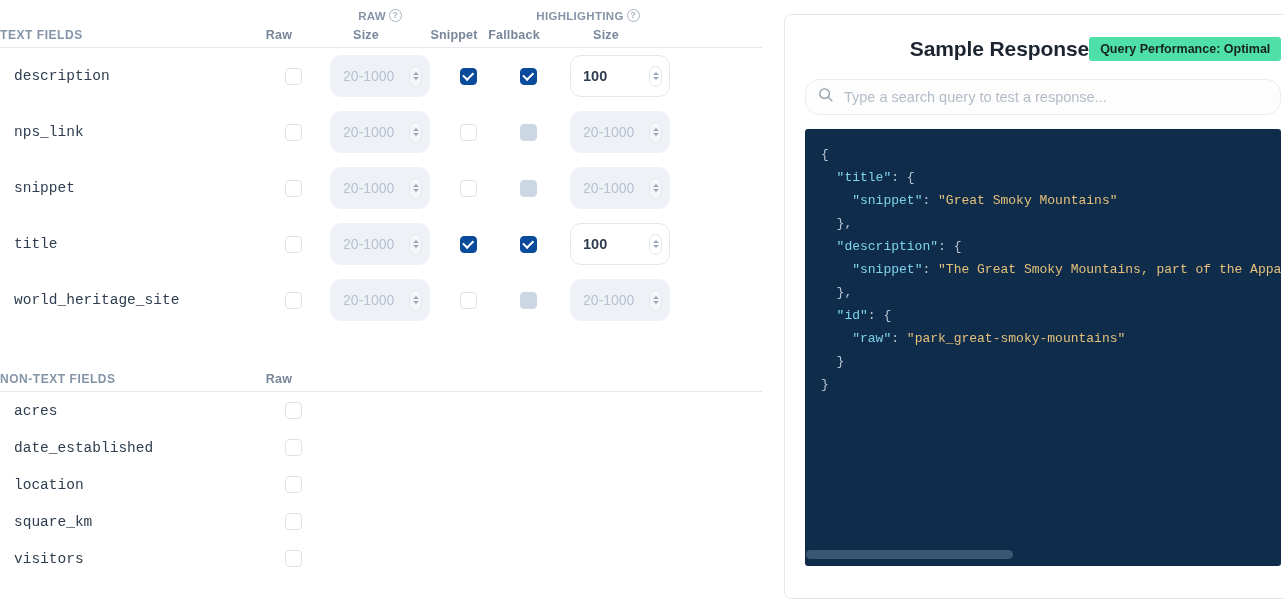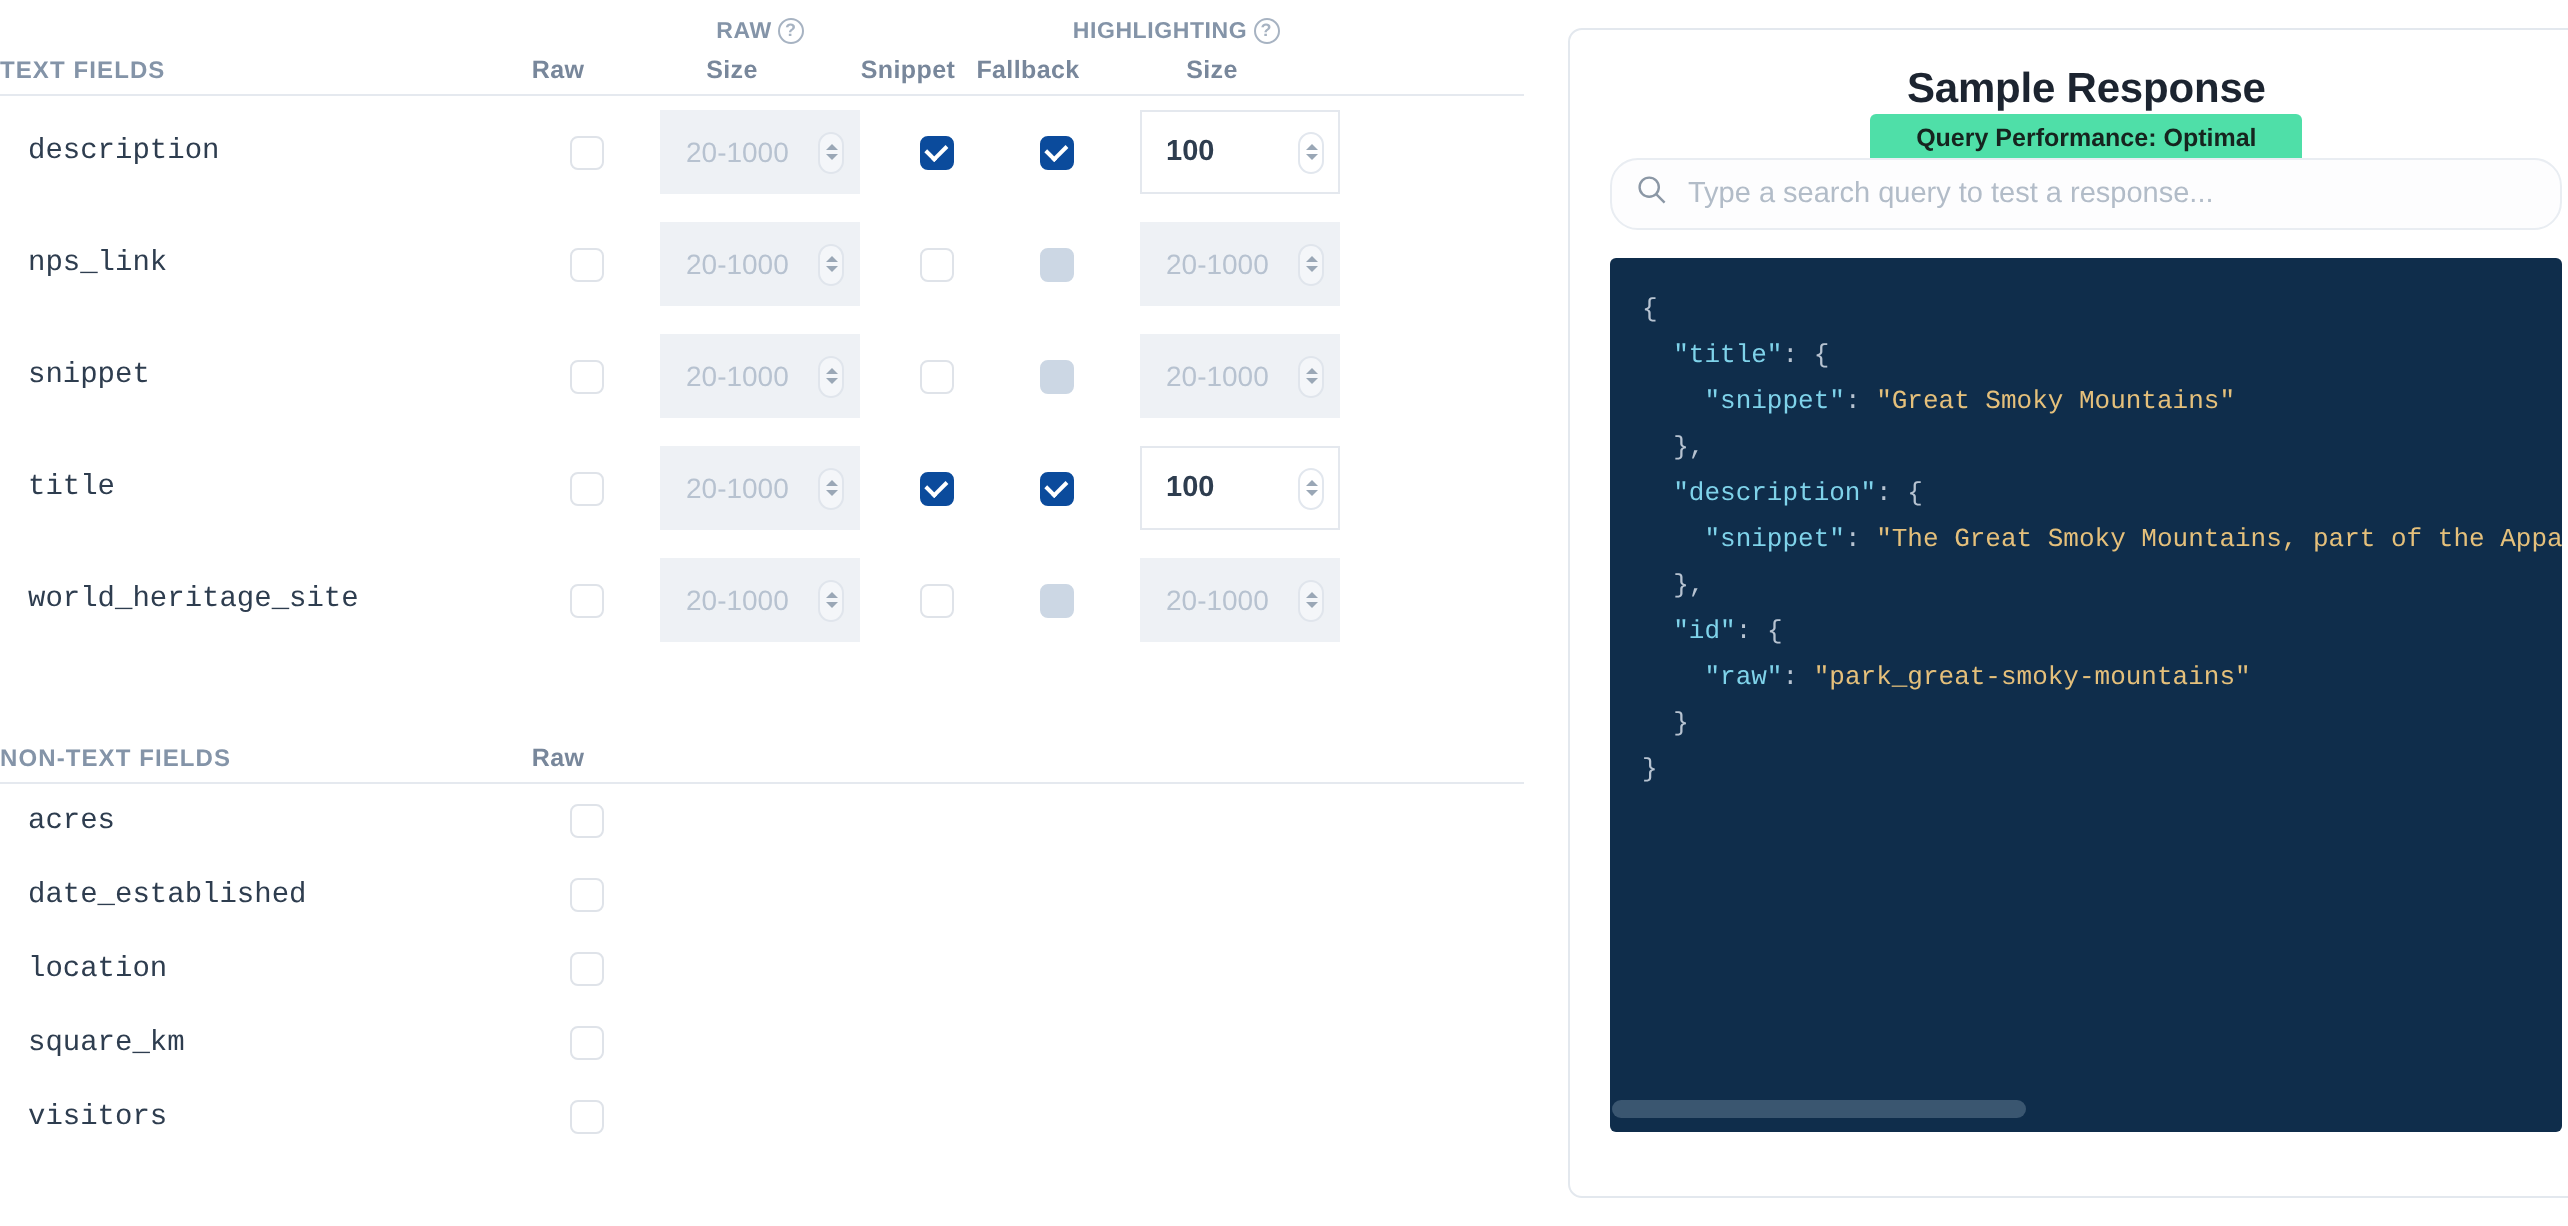--- a/index.html
+++ b/index.html
@@ -125,21 +125,21 @@
   .cb.disabled-filled {
     background: #ccd7e4;
     border-color: #ccd7e4;
     cursor: default;
   }
 
   
   .num {
     width: 100px; height: 42px;
     border: 1px solid #e4e8ee;
-    border-radius: 0;
+    border-radius: 11px;
     background: #ffffff;
     display: flex;
     align-items: center;
     padding: 0 7px 0 12px;
     position: relative;
   }
   .num.disabled {
     background: #eef1f5;
     border-color: #eef1f5;
   }
@@ -190,37 +190,36 @@
     border: 1px solid #e3e8ee;
     border-radius: 7px;
     background: #ffffff;
     padding: 18px 20px 0 20px;
     display: flex;
     flex-direction: column;
   }
   .card-head {
     display: flex;
     align-items: center;
-    justify-content: space-between;
+    justify-content: flex-end;
     height: 32px;
-    flex-direction: column;
   }
   .card-title {
     font-size: 21px;
     font-weight: bold;
     color: #1c2430;
     letter-spacing: -.1px;
   }
   .perf-badge {
     background: #4fdfa8;
     color: #16241f;
     font-size: 12.5px;
     font-weight: bold;
     border-radius: 3px;
-    padding: 6px 23px;
+    padding: 6px 11px;
     line-height: 1;
     white-space: nowrap;
   }
 
   .search-box {
     margin-top: 14px;
     height: 36px;
     border: 1px solid #e9edf2;
     border-radius: 14px;
     background: #fdfdfe;

